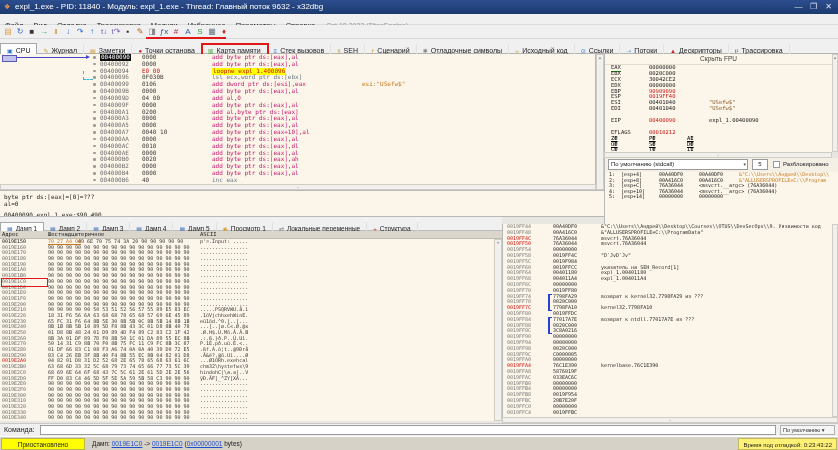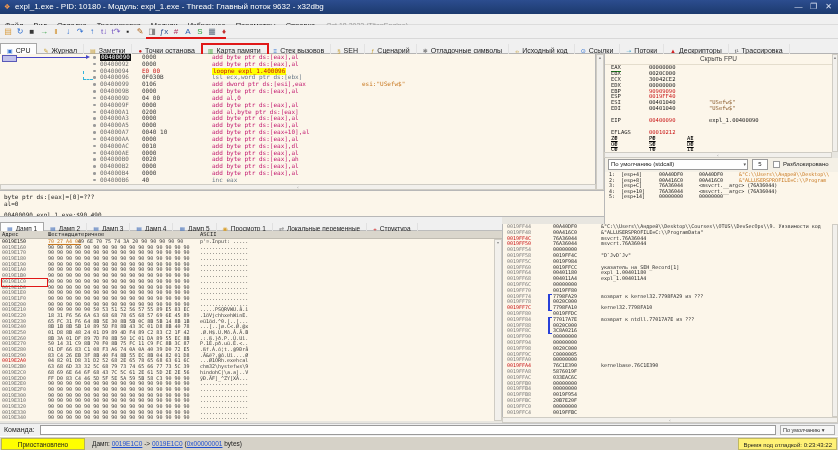--- a/index.html
+++ b/index.html
@@ -120,21 +120,21 @@
                 font-size:6.5px;line-height:12px;border:1px solid #b8b454;box-sizing:border-box}
   #status-dump{position:absolute;left:92px;top:0;color:#222;font-size:6.5px}
   #status-dump a{color:#1f4fd0;text-decoration:underline}
   #status-time{position:absolute;right:1px;top:1px;height:12px;background:#fff176;color:#1c1c1c;font-size:6px;line-height:12px;
                padding:0 4px;border:1px solid #c0b860;box-sizing:border-box}
 </style>
 </head>
 <body>
 
 <div class="ab" id="titlebar">
-  <span id="title-icon">❖</span><span>expl_1.exe - PID: 10180 - Модуль: expl_1.exe - Thread: Главный поток 9632 - x32dbg</span>
+  <span id="title-icon">❖</span><span>expl_1.exe - PID: 11840 - Модуль: expl_1.exe - Thread: Главный поток 9632 - x32dbg</span>
   <span id="win-controls">
     <span>—</span><span>❐</span><span>✕</span>
   </span>
 </div>
 <div class="ab" id="menubar"><span class="mitem">Файл</span><span class="mitem">Вид</span><span class="mitem">Отладка</span><span class="mitem">Трассировка</span><span class="mitem">Модули</span><span class="mitem">Избранное</span><span class="mitem">Параметры</span><span class="mitem">Справка</span><span class="mitem" id="build-info">Oct 18 2022 (TitanEngine)</span></div>
 <div class="ab" id="toolbar"><span class="tbi" style="color: rgb(216, 155, 60);">▤</span><span class="tbi" style="color: rgb(47, 111, 208);">↻</span><span class="tbi" style="color: rgb(56, 56, 56);">■</span><span class="tbi" style="color: rgb(47, 159, 64);">→</span><span class="tbi" style="color: rgb(208, 138, 32);">‖</span><span class="tbi" style="color: rgb(47, 111, 208);">↓</span><span class="tbi" style="color: rgb(47, 111, 208);">↷</span><span class="tbi" style="color: rgb(47, 111, 208);">↑</span><span class="tbi" style="color: rgb(122, 92, 196);">t↓</span><span class="tbi" style="color: rgb(122, 92, 196);">t↷</span><span class="tbi" style="color: rgb(34, 34, 34);">▪</span><span class="tbi" style="color: rgb(176, 104, 32);">✎</span><span class="tbi" style="color: rgb(136, 136, 136);">◨</span><span class="tbi" style="color: rgb(48, 80, 144);">ƒx</span><span class="tbi" style="color: rgb(176, 48, 96);">#</span><span class="tbi" style="color: rgb(48, 96, 176);">A</span><span class="tbi" style="color: rgb(47, 159, 64);">S</span><span class="tbi" style="color: rgb(96, 112, 128);">▦</span><span class="tbi" style="color: rgb(192, 48, 48);">♦</span></div>
 <div class="ab" id="tb-underline"></div>
 <div class="ab" id="tabbar"><div class="tab active"><span class="tabico" style="color: rgb(47, 111, 208);">▣</span><span>CPU</span></div><div class="tab"><span class="tabico" style="color: rgb(202, 162, 58);">✎</span><span>Журнал</span></div><div class="tab"><span class="tabico" style="color: rgb(202, 162, 58);">▤</span><span>Заметки</span></div><div class="tab"><span class="tabico" style="color: rgb(208, 32, 32);">●</span><span>Точки останова</span></div><div class="tab boxed"><span class="tabico" style="color: rgb(58, 160, 46);">▥</span><span>Карта памяти</span></div><div class="tab"><span class="tabico" style="color: rgb(47, 111, 208);">≡</span><span>Стек вызовов</span></div><div class="tab"><span class="tabico" style="color: rgb(202, 162, 58);">§</span><span>SEH</span></div><div class="tab"><span class="tabico" style="color: rgb(202, 162, 58);">ƒ</span><span>Сценарий</span></div><div class="tab"><span class="tabico" style="color: rgb(136, 136, 136);">✱</span><span>Отладочные символы</span></div><div class="tab"><span class="tabico" style="color: rgb(202, 162, 58);">‹›</span><span>Исходный код</span></div><div class="tab"><span class="tabico" style="color: rgb(47, 111, 208);">⊙</span><span>Ссылки</span></div><div class="tab"><span class="tabico" style="color: rgb(58, 160, 200);">➝</span><span>Потоки</span></div><div class="tab"><span class="tabico" style="color: rgb(208, 32, 32);">▲</span><span>Дескрипторы</span></div><div class="tab"><span class="tabico" style="color: rgb(85, 85, 85);">t¹</span><span>Трассировка</span></div></div>
 
 <div class="ab pane" id="disasm">

